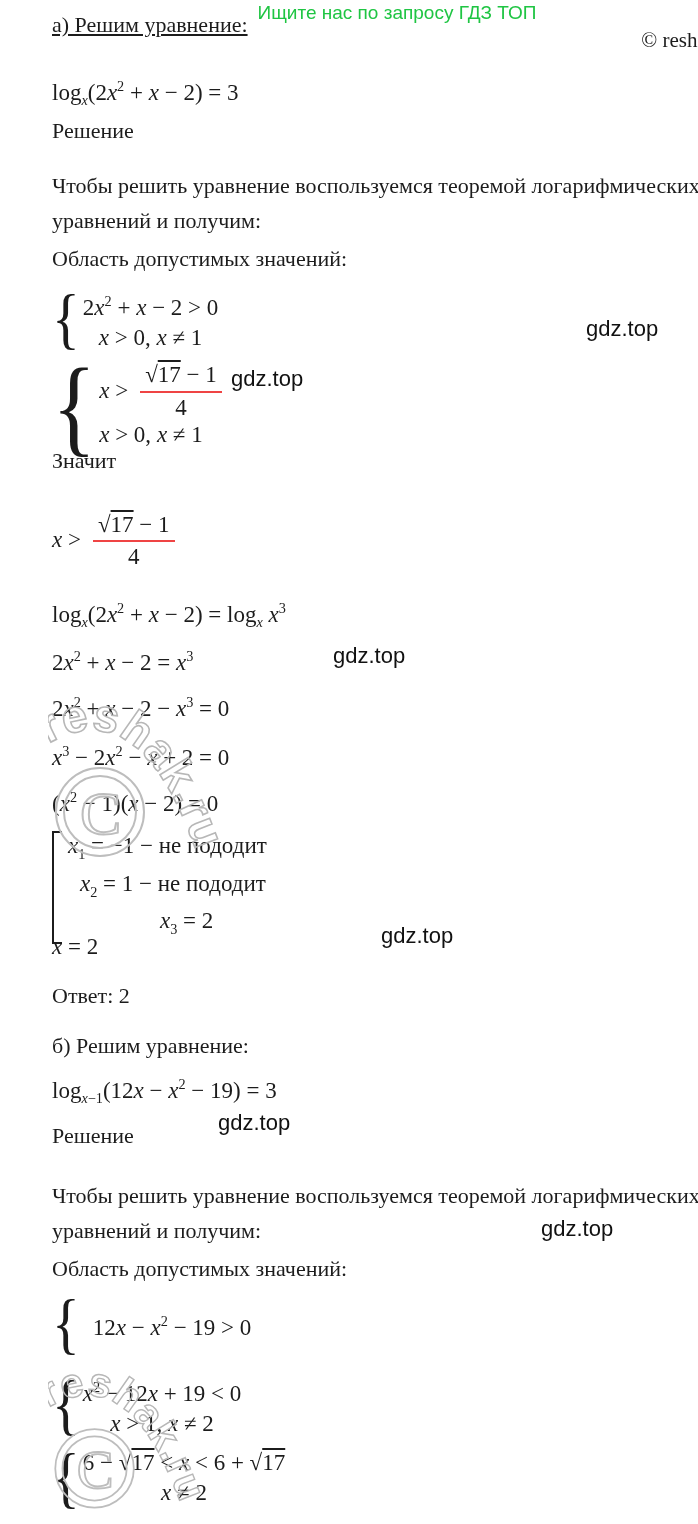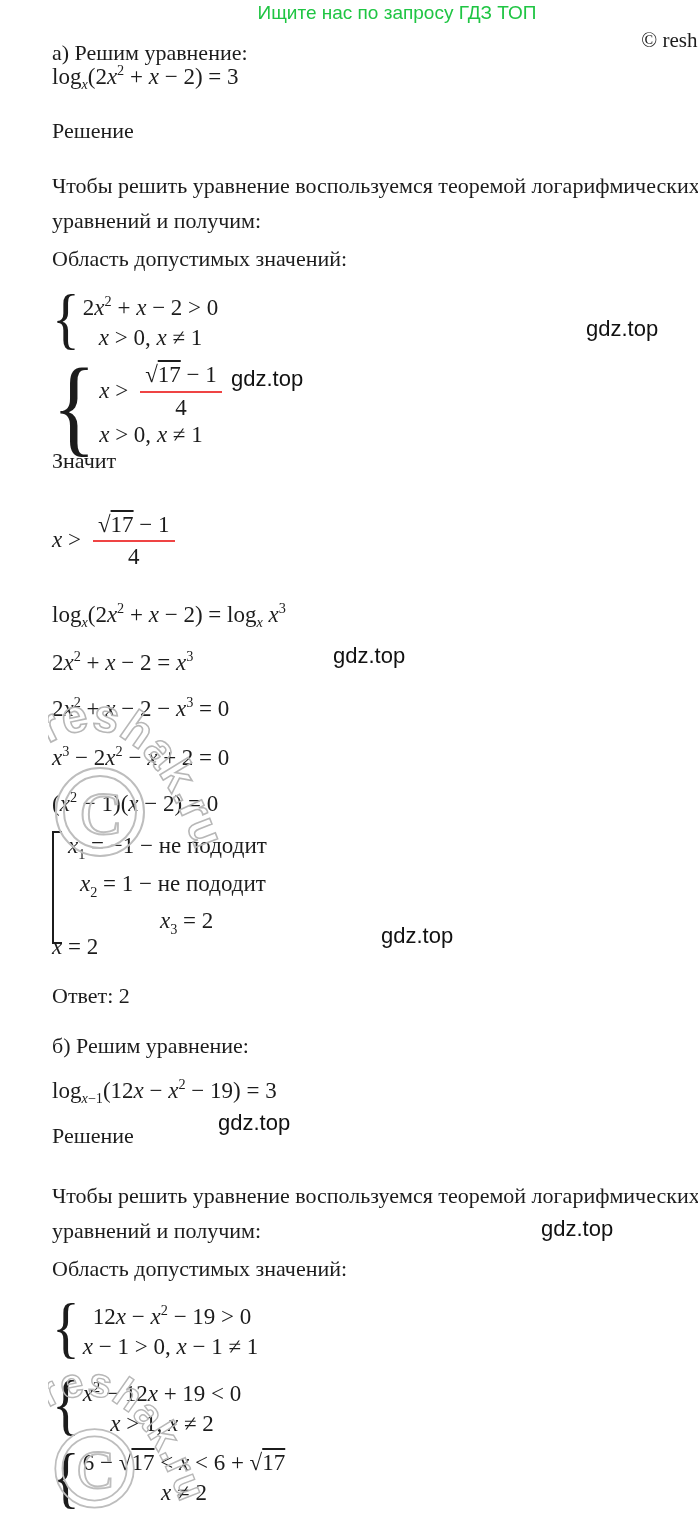--- a/index.html
+++ b/index.html
@@ -65,24 +65,24 @@
 
   .para{width:694px;line-height:35px;white-space:normal;}
 </style>
 </head>
 <body>
 
 <div class="page">
 
   <div class="abs banner" style="color:#1fc543;">Ищите нас по запросу ГДЗ ТОП</div>
 
-  <div class="abs txt" style="top:40px;">а) Решим уравнение:</div>
+  <div class="abs txt" style="top:12px;text-decoration:underline;">а) Решим уравнение:</div>
   <div class="copyright">© reshak.ru</div>
 
-  <div class="abs math" style="top:62px;">log<sub><i>x</i></sub>(2<i>x</i><sup>2</sup> + <i>x</i> − 2) = 3</div>
+  <div class="abs math" style="top:78px;">log<sub><i>x</i></sub>(2<i>x</i><sup>2</sup> + <i>x</i> − 2) = 3</div>
 
   <div class="abs txt" style="top:118px;">Решение</div>
 
   <div class="abs para" style="top:168px;">Чтобы решить уравнение воспользуемся теоремой логарифмических уравнений и получим:</div>
 
   <div class="abs txt" style="top:246px;">Область допустимых значений:</div>
 
   <div class="abs sys" style="top:286px;">
     <span class="brace b2">{</span>
     <div class="lines math">
@@ -141,21 +141,20 @@
   <div class="abs txt" style="top:1123px;">Решение</div>
 
   <div class="abs para" style="top:1178px;">Чтобы решить уравнение воспользуемся теоремой логарифмических уравнений и получим:</div>
 
   <div class="abs txt" style="top:1256px;">Область допустимых значений:</div>
 
   <div class="abs sys" style="top:1295px;">
     <span class="brace b2">{</span>
     <div class="lines math">
       <div class="ind">12<i>x</i> − <i>x</i><sup>2</sup> − 19 &gt; 0</div>
-      <div><i>x</i> − 1 &gt; 0, <i>x</i> − 1 ≠ 1</div>
     </div>
   </div>
 
   <div class="abs sys" style="top:1372px;">
     <span class="brace b2">{</span>
     <div class="lines math">
       <div><i>x</i><sup>2</sup> − 12<i>x</i> + 19 &lt; 0</div>
       <div class="lc"><i>x</i> &gt; 1, <i>x</i> ≠ 2</div>
     </div>
   </div>

